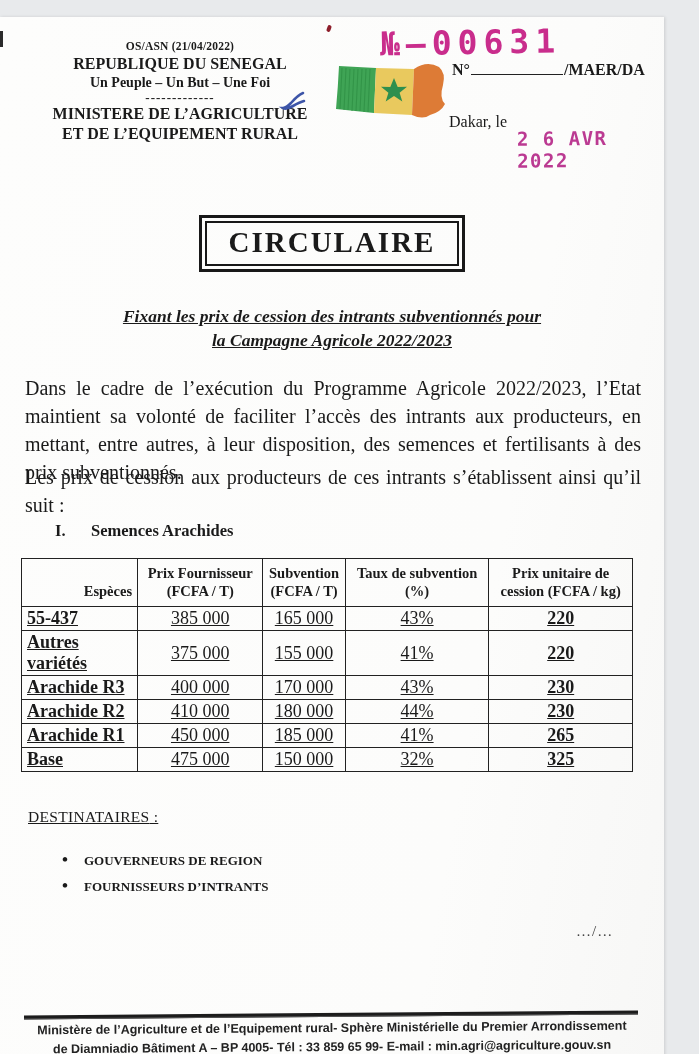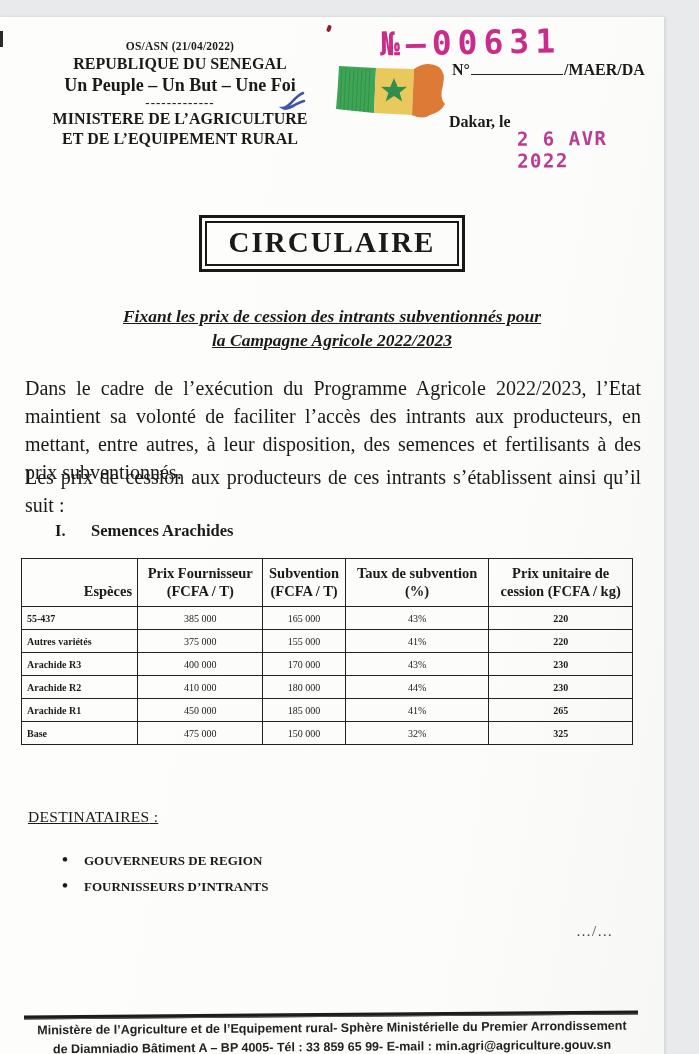--- a/index.html
+++ b/index.html
@@ -13,38 +13,38 @@
     position:absolute;left:0;top:17px;width:664px;height:1041px;
     background:linear-gradient(100deg,#fdfdfc 0%,#fcfcfb 70%,#f7f7f6 100%);
     box-shadow:1px 0 3px rgba(0,0,0,.12);
   }
   .abs{position:absolute;}
 
   
   .hdr-left{left:30px;top:22px;width:300px;text-align:center;line-height:1.25;}
   .hdr-ref{font-size:11.5px;font-weight:bold;letter-spacing:.2px;}
   .hdr-rep{font-size:16px;font-weight:bold;margin-top:1px;}
-  .hdr-motto{font-size:18px;font-weight:bold;}
+  .hdr-motto{font-size:14px;font-weight:bold;}
   .hdr-dashes{font-size:13px;font-weight:bold;letter-spacing:1px;line-height:.9;}
   .hdr-min{font-size:16px;font-weight:bold;}
 
   
   .edge-mark{left:0;top:14px;width:3px;height:16px;background:#2b2b2b;}
   .red-speck{left:327px;top:8px;width:4px;height:7px;background:#8e1f2c;border-radius:2px;transform:rotate(20deg);}
 
   
   .stamp-no{
     left:380px;top:6px;
     font-family:"DejaVu Sans Mono","DejaVu Sans",monospace;
     font-size:33px;font-weight:bold;letter-spacing:6px;
     transform:rotate(-1deg);
   }
   .ref-line{left:444px;top:43px;font-size:16px;font-weight:bold;white-space:nowrap;margin-left:8px;}
   .ref-underline{display:inline-block;width:92px;border-bottom:1.6px solid #222;height:14px;margin:0 1px;}
-  .dakar{left:449px;top:96px;font-size:16px;font-weight:bold;}
+  .dakar{left:449px;top:96px;font-size:16px;font-weight:normal;}
   .date-stamp{
     left:517px;top:110px;
     font-family:"DejaVu Sans Mono","DejaVu Sans",monospace;
     font-size:19px;font-weight:bold;letter-spacing:1.5px;
     transform:rotate(-.5deg);
   }
 
   
   .circ-wrap{left:0;top:198px;width:664px;text-align:center;}
   .circ-box{
@@ -68,21 +68,21 @@
   
   .sec{top:504px;font-size:16.5px;font-weight:bold;}
   .sec-num{left:55px;}
   .sec-title{left:91px;}
 
   
   .tbl{left:21px;top:541px;width:612px;border-collapse:collapse;table-layout:fixed;}
   .tbl th,.tbl td{border:1.4px solid #222;padding:1px 5px;}
   .tbl th{font-size:14.5px;font-weight:bold;text-align:center;white-space:pre-line;line-height:1.2;vertical-align:middle;height:40px;}
   .tbl th.c0{text-align:right;vertical-align:bottom;padding-bottom:6px;}
-  .tbl td{font-size:10px;text-align:center;height:20px;vertical-align:middle;}
+  .tbl td{font-size:18px;text-align:center;height:20px;vertical-align:middle;text-decoration:underline;}
   .tbl td.c0{text-align:left;font-weight:bold;}
   .tbl td.c4{font-weight:bold;}
   .w0{width:19%;}.w1{width:20.5%;}.w2{width:13.5%;}.w3{width:23.5%;}.w4{width:23.5%;}
 
   
   .dest-label{left:28px;top:791px;font-size:15.5px;font-weight:normal;text-decoration:underline;letter-spacing:.3px;}
   .dest-label i{font-style:normal;text-decoration:none;}
   .dest-list{left:62px;top:830px;margin:0;padding:0;list-style:none;}
   .dest-list li{font-size:13px;font-weight:bold;line-height:1.55;}
   .dest-list li::before{content:"•";margin-right:16px;font-size:17px;}

